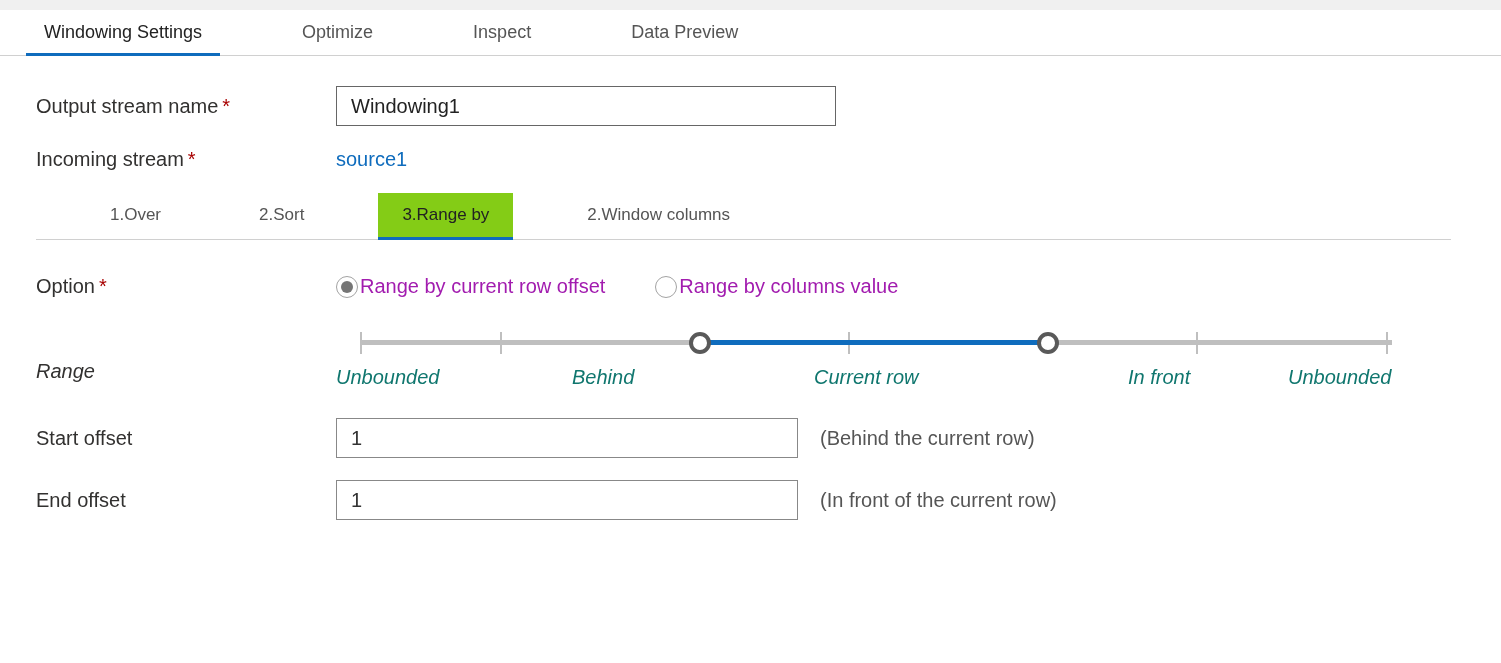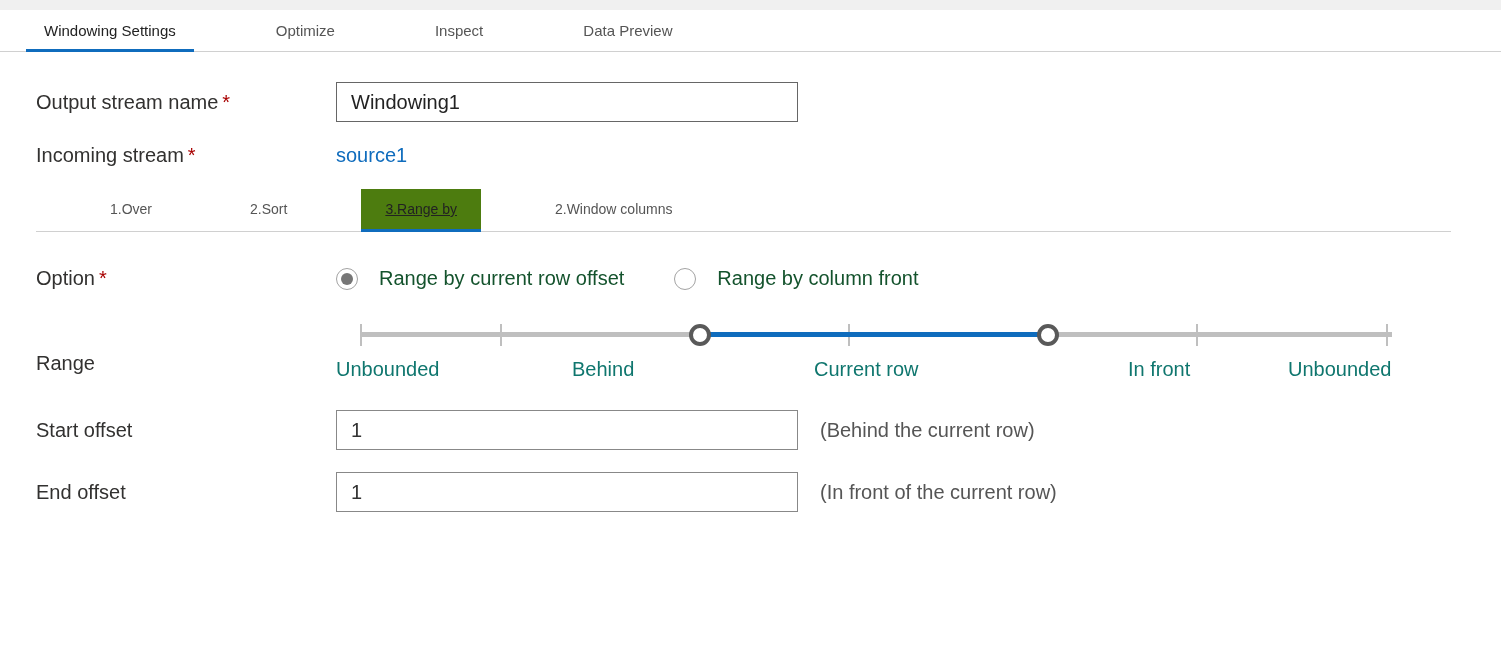--- a/index.html
+++ b/index.html
@@ -19,21 +19,21 @@
     .main-tabs {
       display: flex;
       border-bottom: 1px solid #d0d0d0;
       padding-left: 26px;
       gap: 64px;
     }
     .main-tab {
       padding: 12px 18px 10px 18px;
       color: #555;
       cursor: pointer;
-      font-size: 15px;
+      font-size: 18px;
       border-bottom: 3px solid transparent;
       margin-bottom: -1px;
     }
     .main-tab.active {
       color: #222;
       border-bottom-color: #0f6cbd;
     }
 
     .form-area {
       padding: 30px 50px 30px 36px;
@@ -47,21 +47,21 @@
     .form-label {
       width: 300px;
       color: #323130;
       font-size: 20px;
     }
     .req {
       color: #a80000;
       margin-left: 4px;
     }
     .text-input {
-      width: 462px;
+      width: 500px;
       height: 40px;
       border: 1px solid #666;
       padding: 4px 14px;
       font-size: 20px;
       font-family: inherit;
       color: #222;
     }
     .link-text {
       color: #0f6cbd;
       font-size: 20px;
@@ -73,41 +73,40 @@
       border-bottom: 1px solid #d0d0d0;
       margin-top: 20px;
       margin-bottom: 35px;
       gap: 50px;
       padding-left: 50px;
     }
     .sub-tab {
       padding: 12px 24px 12px 24px;
       color: #555;
       cursor: pointer;
-      font-size: 14px;
+      font-size: 17px;
       border-bottom: 3px solid transparent;
       margin-bottom: -1px;
     }
     .sub-tab.active {
       color: #222;
-      background: #4d7c0f;
+      background: #84cc16;
       border-bottom-color: #0f6cbd;
-      text-decoration: underline;
     }
 
     .radio-group {
       display: flex;
       gap: 50px;
       align-items: center;
     }
     .radio-item {
       display: flex;
       align-items: center;
-      gap: 21px;
-      color: #14532d;
+      gap: 2px;
+      color: #a21caf;
       font-size: 20px;
       cursor: pointer;
     }
     .radio-outer {
       width: 22px;
       height: 22px;
       border-radius: 50%;
       border: 1px solid #a3a3a3;
       display: flex;
       align-items: center;
@@ -229,26 +228,26 @@
     </div>
     <div class="radio-group">
       <div class="radio-item">
         <span class="radio-outer">
             <span class="radio-inner"></span>
           </span>
         <span>Range by current row offset</span>
       </div>
       <div class="radio-item">
         <span class="radio-outer"></span>
-        <span>Range by column front</span>
-      </div>
-    </div>
-  </div>
-
-  <div class="form-row" style="align-items:flex-start;">
+        <span>Range by columns value</span>
+      </div>
+    </div>
+  </div>
+
+  <div class="form-row" style="align-items:flex-start;font-style:italic;">
     <div class="form-label" style="padding-top:40px;">Range</div>
     <div class="slider-block">
       <div class="slider-track">
         <div class="track-full"></div>
         <div class="tick" style="left:24px;"></div>
         <div class="tick" style="left:164px;"></div>
         <div class="tick" style="left:512px;"></div>
         <div class="tick" style="left:860px;"></div>
         <div class="tick" style="left:1050px;"></div>
         <div class="track-active" style="left:364px;width:348px;"></div>

